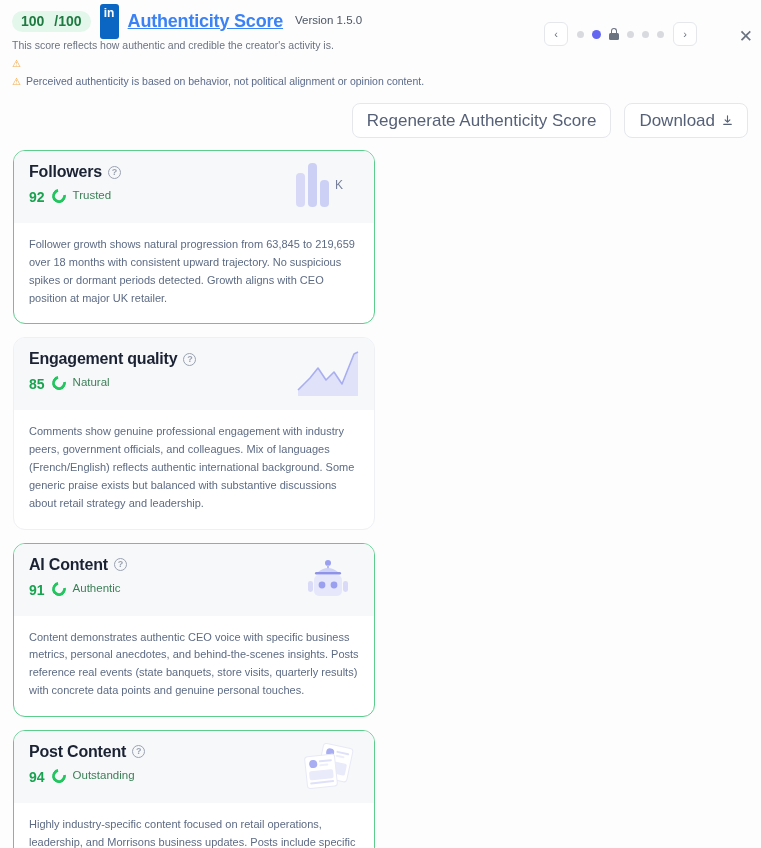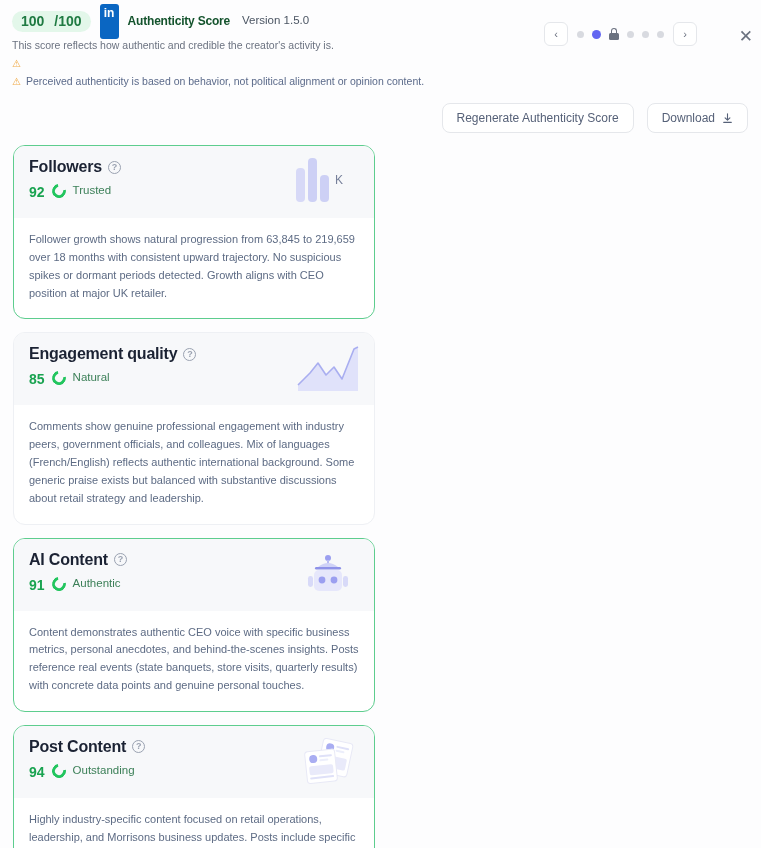--- a/index.html
+++ b/index.html
@@ -18,21 +18,21 @@
     background: #e3f7ea; color: #1f7a42; border-radius: 12px;
     padding: 3px 9px 4px 9px; font-size: 14px; font-weight: 700; line-height: 1;
     display: flex; align-items: baseline; gap: 10px;
   }
   .score-pill .den { font-size: 14px; font-weight: 700; }
   .li-icon {
     width: 19px; height: 35px; background: #0a66c2; border-radius: 3px;
     color: #fff; font-size: 12px; font-weight: 700; line-height: 19px;
     text-align: center; font-family: "Liberation Sans", sans-serif;
   }
-  .app-title { font-size: 12px; font-weight: 600; color: #14532d; letter-spacing: -0.2px; }
+  .app-title { font-size: 18px; font-weight: 600; color: #3b82f6; letter-spacing: -0.2px; text-decoration: underline; }
   .version { font-size: 11.5px; color: #4b5563; font-weight: 400; margin-left: 3px; position: relative; top: -1px;}
   .subtitle { font-size: 10.5px; color: #6b7280; margin-top: 4px; line-height: 1.45; }
   .warn-line { font-size: 10.5px; color: #5b6a8a; margin-top: 3px; line-height: 1.4; display: flex; align-items: flex-start; gap: 5px;}
   .warn-ico { color: #f0ad4e; font-size: 10px; line-height: 1.5; }
 
   
   .pager { position: absolute; right: 64px; top: 22px; display: flex; align-items: center; gap: 9px; }
   .pg-btn {
     width: 24px; height: 24px; border: 1px solid #e5e7eb; border-radius: 6px;
     background: #fff; color: #6b7280; font-size: 11px; line-height: 22px; text-align: center;
@@ -43,21 +43,21 @@
   .dot.active { background: #6366f1; width: 9px; height: 9px; }
   .lock-ico { width: 10px; height: 12px; position: relative; }
   .lock-ico .body { position: absolute; bottom: 0; left: 0; width: 10px; height: 7px; background: #6b7280; border-radius: 1.5px; }
   .lock-ico .shk { position: absolute; top: 0; left: 2.2px; width: 5.6px; height: 6px; border: 1.6px solid #6b7280; border-bottom: none; border-radius: 3px 3px 0 0; }
   .close-x { position: absolute; right: 8px; top: 28px; font-size: 17px; color: #6b7280; line-height: 1; cursor: pointer; font-weight: 300;}
 
   
   .actions { display: flex; justify-content: flex-end; gap: 13px; padding: 14px 13px 0 0; }
   .btn {
     border: 1px solid #e5e7eb; background: #fff; border-radius: 8px;
-    font-size: 12px; color: #566178; padding: 8px 14px; cursor: pointer;
+    font-size: 17px; color: #566178; padding: 8px 14px; cursor: pointer;
     display: flex; align-items: center; gap: 7px; line-height: 1;
   }
 
   
   .grid { display: flex; flex-wrap: wrap; gap: 13px; padding: 12px 13px 0 13px; align-items: flex-start; }
   .card {
     width: 362px; background: #fff; border-radius: 12px; overflow: hidden;
     border: 1px solid #eef0f4;
   }
   .card.green { border: 1px solid #5dcd8e; }

